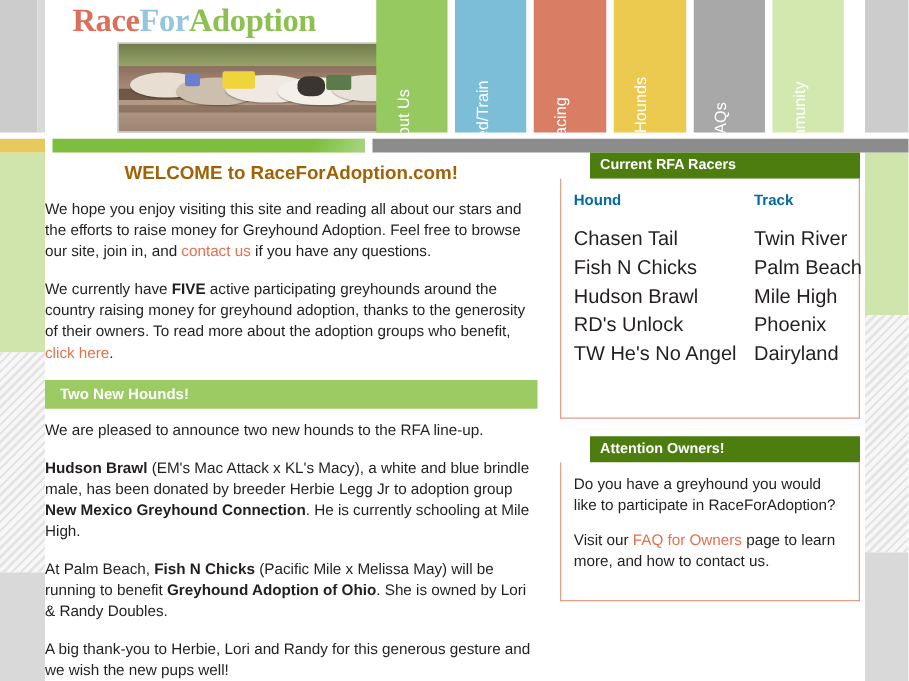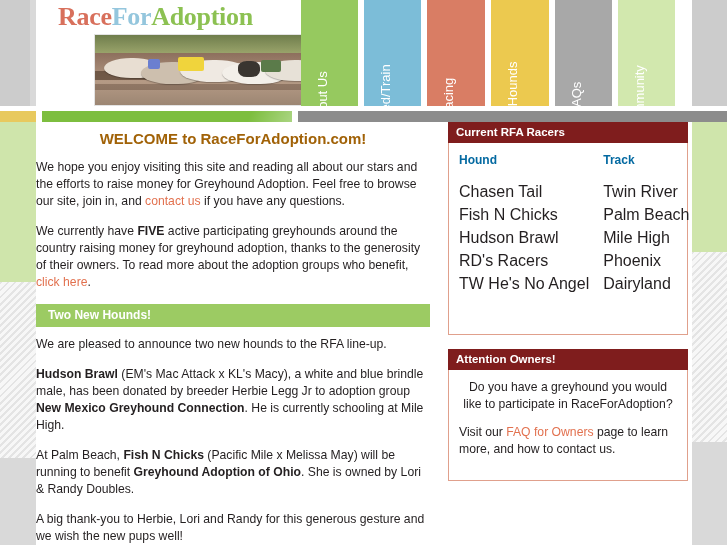--- a/index.html
+++ b/index.html
@@ -111,21 +111,21 @@
     font-weight: bold;
     margin: 8px 0 12px 0;
   }
   .para {
     color: #231f20;
     font-size: 12.2px;
     line-height: 17px;
     margin: 0 0 13px 0;
     text-align: left;
   }
-  .para.tight { margin-bottom: 11px; text-align: center; }
+  .para.tight { margin-bottom: 11px; }
   a.lnk { color: #e2714f; text-decoration: none; cursor: pointer; }
   b, strong { font-weight: bold; color: #231f20; }
 
   .band {
     color: #ffffff;
     font-size: 12px;
     font-weight: bold;
     padding: 4px 8px 5px 8px;
     margin: 4px 0 9px 0;
     position: relative;
@@ -134,21 +134,21 @@
 
   
   .panel { margin-bottom: 14px; }
   .panel-head {
     color: #ffffff;
     font-size: 11.5px;
     font-weight: bold;
     padding: 4px 8px 5px 8px;
   }
   .panel-head.green  { background: #9ccb63; }
-  .panel-head.salmon { background: #7f1d1d; }
+  .panel-head.salmon { background: #4d7c0f; margin-left: 24px; }
   .panel-body {
     background: #ffffff;
     border: 1px solid #e0a08c;
     border-top: none;
     padding: 9px 10px 10px 10px;
     font-size: 12px;
     color: #231f20;
     line-height: 17px;
   }
   .panel-body.plain { border: none; padding: 9px 0 0 0; }
@@ -278,21 +278,21 @@
               </tr>
               <tr>
                 <td>Fish N Chicks</td>
                 <td class="c2">Palm Beach</td>
               </tr>
               <tr>
                 <td>Hudson Brawl</td>
                 <td class="c2">Mile High</td>
               </tr>
               <tr>
-                <td>RD's Racers</td>
+                <td>RD's Unlock</td>
                 <td class="c2">Phoenix</td>
               </tr>
               <tr>
                 <td>TW He's No Angel</td>
                 <td class="c2">Dairyland</td>
               </tr>
             </tbody>
           </table>
           <div class="racers-pad"></div>
         </div>

